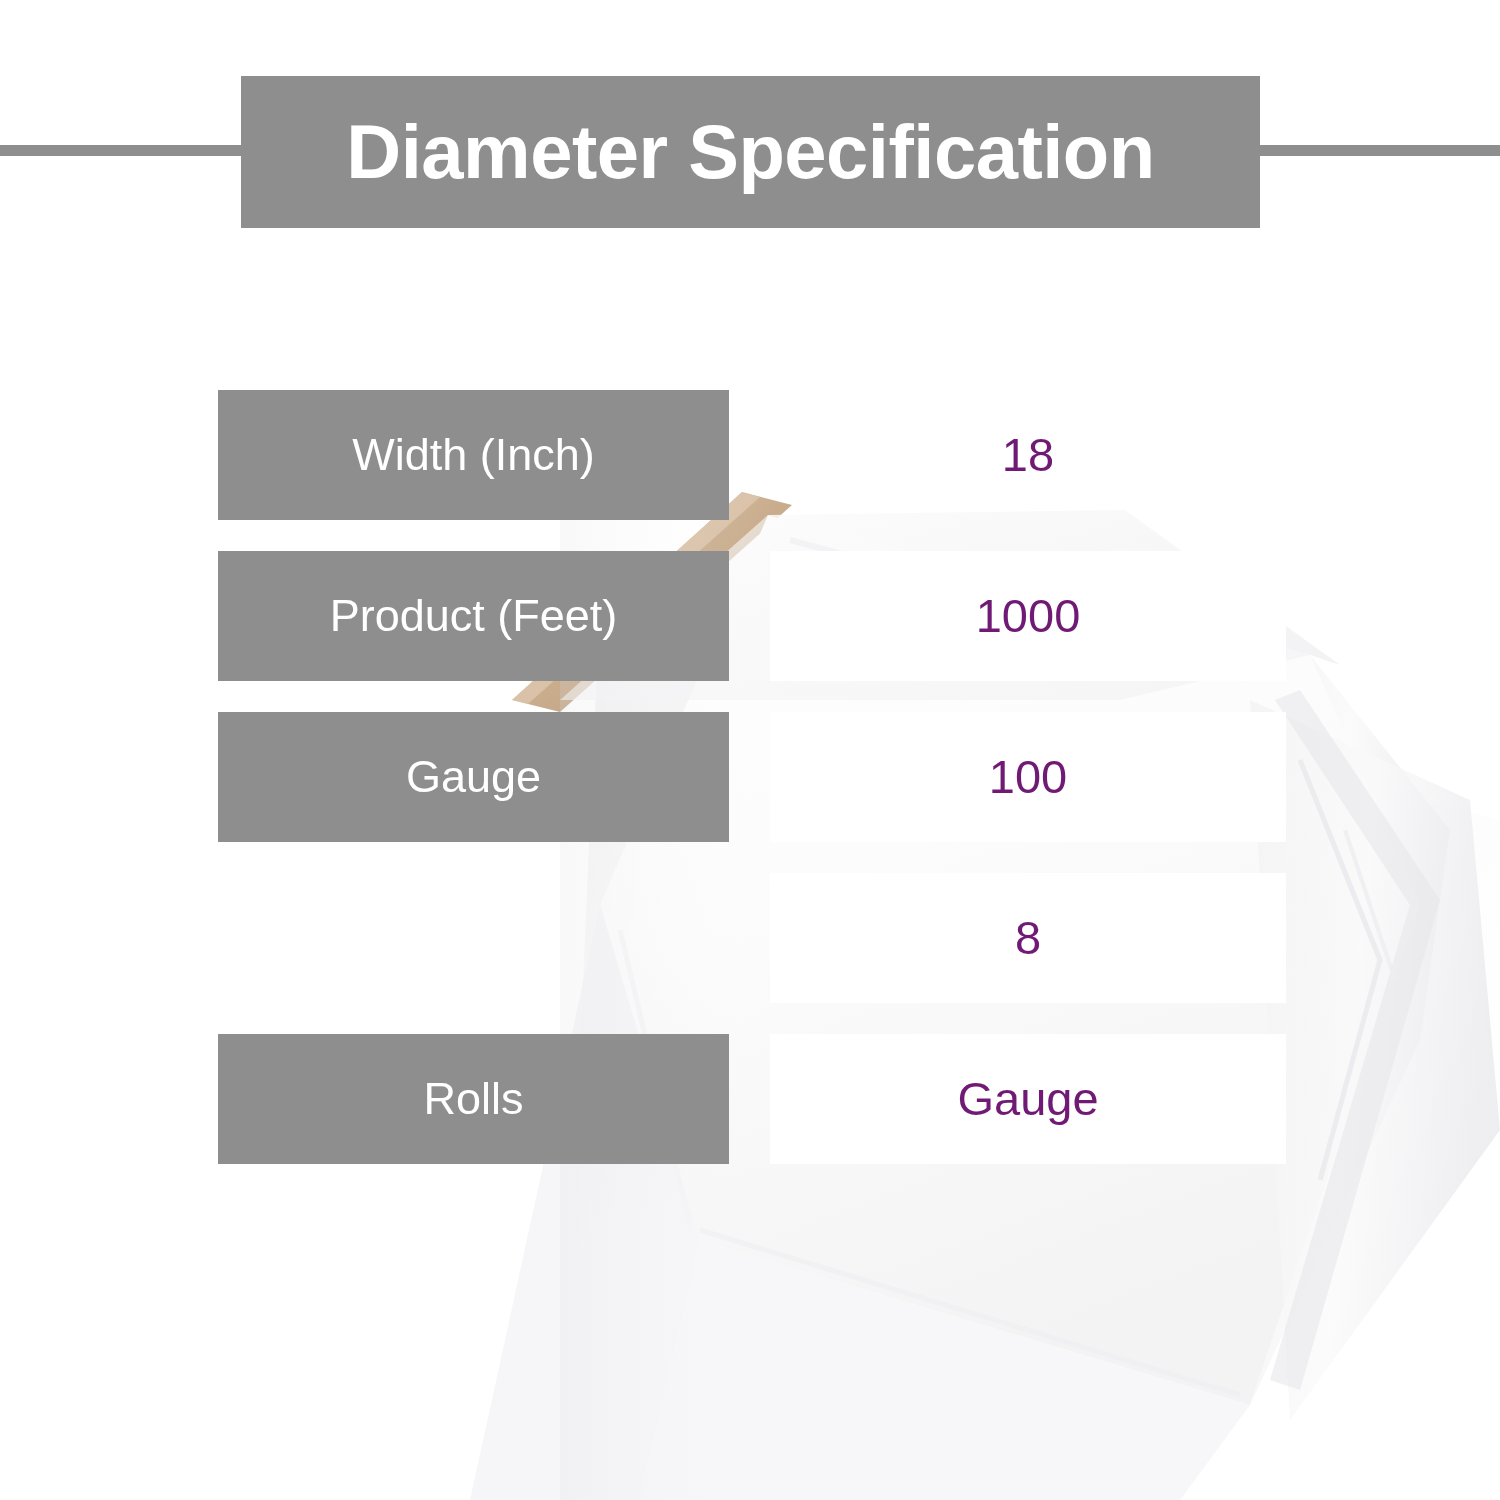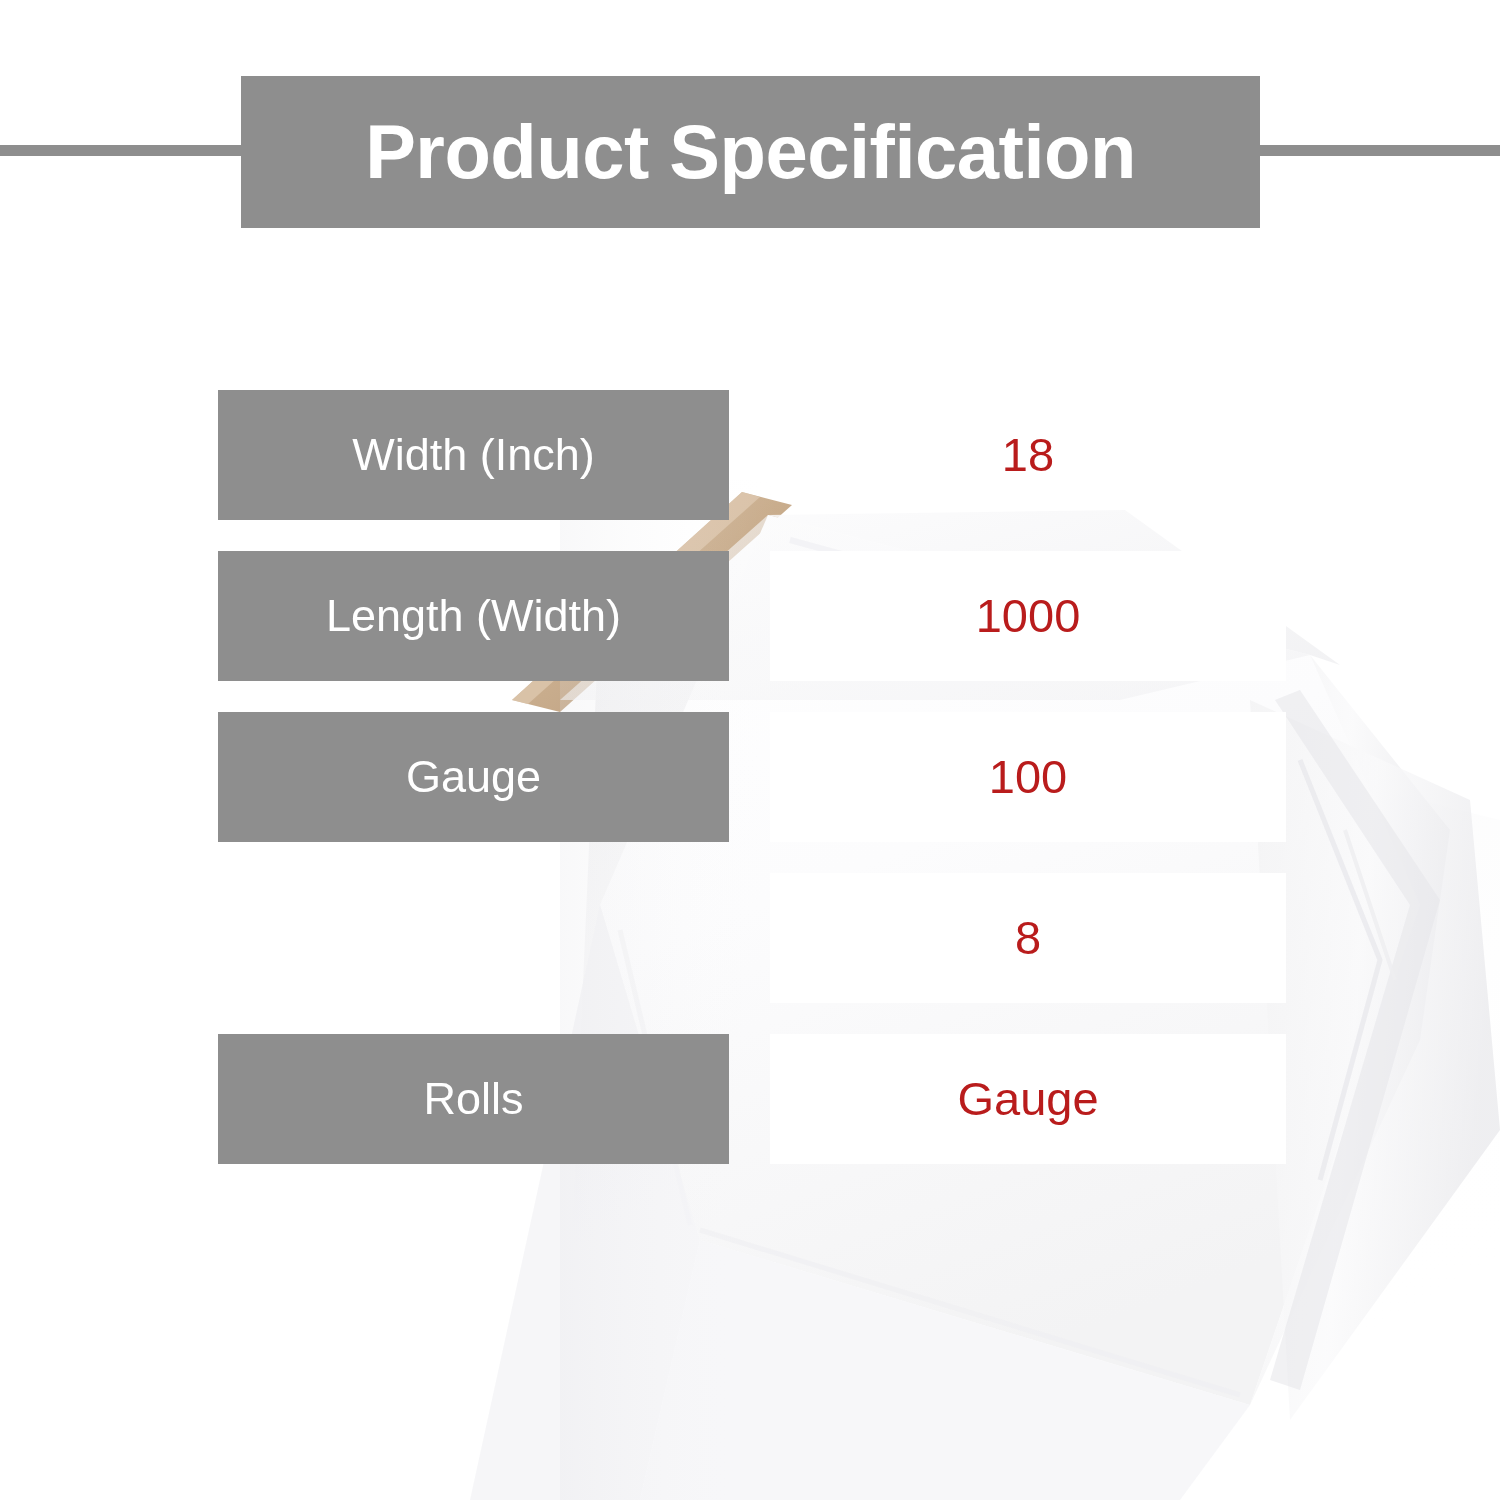--- a/index.html
+++ b/index.html
@@ -93,21 +93,21 @@
     padding: 0 0;
   }
 
   .spec-value {
     position: absolute;
     left: 552px;
     top: 0;
     width: 516px;
     height: 130px;
     background: #ffffff;
-    color: #b91c1c;
+    color: #701a75;
     display: flex;
     align-items: center;
     justify-content: center;
     text-align: center;
     font-size: 47px;
     font-weight: 400;
     line-height: 1.1;
   }
 
   
@@ -174,32 +174,32 @@
 
     <path d="M600 905 L700 1240 L640 1500 L470 1500 Z" fill="#f4f4f6" opacity="0.8"></path>
     <path d="M700 1240 L1250 1405 L1180 1500 L640 1500 Z" fill="#f6f6f8" opacity="0.85"></path>
 
     <rect x="560" y="480" width="220" height="1020" fill="url(#edgeFade)" opacity="0.25"></rect>
   </svg>
 
   <div id="header-rule"></div>
 
   <div id="title-banner">
-    <span id="title-text">Product Specification</span>
+    <span id="title-text">Diameter Specification</span>
   </div>
 
   <div id="spec-table">
 
     <div class="spec-row plain-value">
       <div class="spec-label">Width (Inch)</div>
       <div class="spec-value">18</div>
     </div>
 
     <div class="spec-row">
-      <div class="spec-label">Length (Width)</div>
+      <div class="spec-label">Product (Feet)</div>
       <div class="spec-value">1000</div>
     </div>
 
 
     <div class="spec-row">
       <div class="spec-label">Gauge</div>
       <div class="spec-value">100</div>
     </div>
 
     <div class="spec-row">

